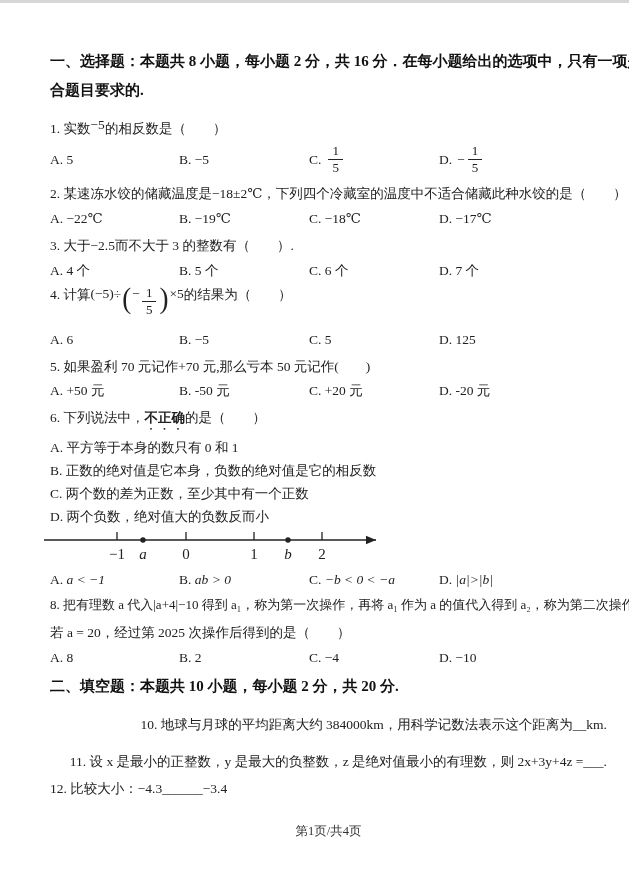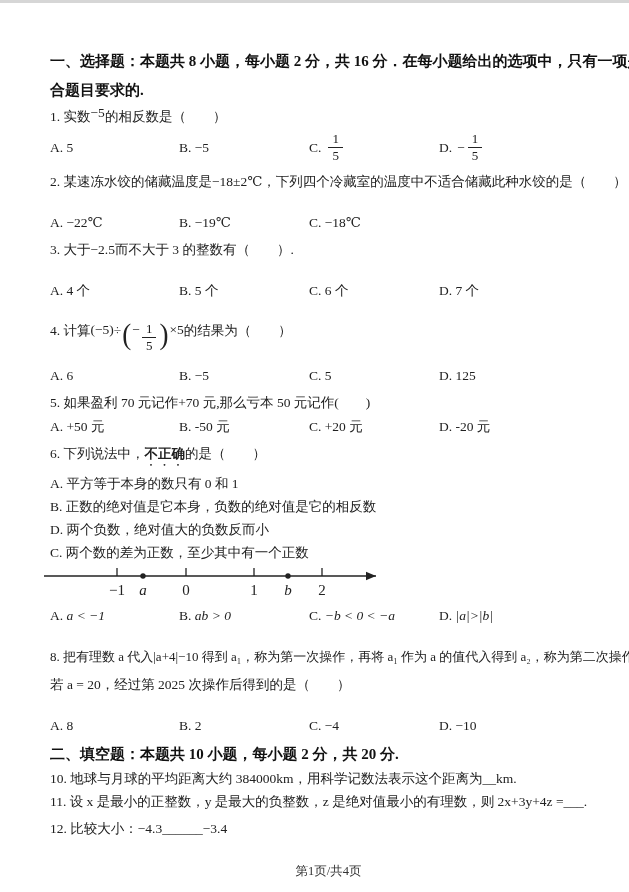--- a/index.html
+++ b/index.html
@@ -7,22 +7,22 @@
     width:629px;height:892px;background:#ffffff;overflow:hidden;
     font-family:"Liberation Serif","DejaVu Serif",serif;
     color:#212121;
   }
   .top-strip{height:3px;background:#d6d6d6;}
   .content{padding:44px 22px 0 50px;font-size:13.5px;}
   .sec-title{font-weight:700;font-size:15px;line-height:29px;white-space:nowrap;color:#111;}
   .stem{line-height:19px;white-space:nowrap;}
   .opts{display:grid;grid-template-columns:129px 130px 130px auto;align-items:center;line-height:19px;white-space:nowrap;}
   .optline{line-height:19px;white-space:nowrap;}
-  .mt2{margin-top:2px;}.mt4{margin-top:4px;}.mt5{margin-top:5px;}.mt6{margin-top:22px;}
-  .mt7{margin-top:4px;}.mt8{margin-top:8px;}.mt9{margin-top:9px;}.mt10{margin-top:2px;}
+  .mt2{margin-top:2px;}.mt4{margin-top:4px;}.mt5{margin-top:5px;}.mt6{margin-top:6px;}
+  .mt7{margin-top:18px;text-align:right;}.mt8{margin-top:8px;}.mt9{margin-top:9px;}.mt10{margin-top:14px;}
   .rsup{position:relative;top:-4px;}
   .udots{
     font-weight:700;
     text-emphasis:filled dot;-webkit-text-emphasis:filled dot;
     text-emphasis-position:under left;-webkit-text-emphasis-position:under;
   }
   .frac{display:inline-block;vertical-align:middle;text-align:center;line-height:1.05;margin:0 2px;font-size:13px;}
   .frac .fn{display:block;padding:0 4px 1px;border-bottom:1.2px solid #222;}
   .frac .fd{display:block;padding-top:1px;}
   .fracopt{display:inline-flex;align-items:center;gap:5px;}
@@ -62,20 +62,21 @@
           <span class="fd">5</span>
         </span>
     </span>
   </div>
 
   <div class="stem mt8">2. 某速冻水饺的储藏温度是−18±2℃，下列四个冷藏室的温度中不适合储藏此种水饺的是（　　）</div>
   <div class="opts mt6">
     <span>A.  −22℃</span>
     <span>B.  −19℃</span>
     <span>C.  −18℃</span>
+    <span>D.  −17℃</span>
   </div>
 
   <div class="stem mt8">3. 大于−2.5而不大于 3 的整数有（　　）.</div>
   <div class="opts mt6">
     <span>A. 4 个</span>
     <span>B. 5 个</span>
     <span>C. 6 个</span>
     <span>D. 7 个</span>
   </div>
 
@@ -103,22 +104,22 @@
   <div class="opts mt5">
     <span>A. +50 元</span>
     <span>B. -50 元</span>
     <span>C. +20 元</span>
     <span>D. -20 元</span>
   </div>
 
   <div class="stem mt8"><span>6. 下列说法中，</span><span class="udots">不正确</span><span>的是（　　）</span></div>
   <div class="optline mt5">A. 平方等于本身的数只有 0 和 1</div>
   <div class="optline mt4">B. 正数的绝对值是它本身，负数的绝对值是它的相反数</div>
+  <div class="optline mt4">C. 两个数的差为正数，至少其中有一个正数</div>
   <div class="optline mt4">D. 两个负数，绝对值大的负数反而小</div>
-  <div class="optline mt4">C. 两个数的差为正数，至少其中有一个正数</div>
 
   <div class="nl-wrap mt2">
     <svg width="346" height="38" viewBox="0 0 346 38">
       <line x1="2" y1="12" x2="334" y2="12" stroke="#222" stroke-width="1.4"></line>
       <polygon points="334,12 324,7.8 324,16.2" fill="#222"></polygon>
       <line x1="75" y1="4" x2="75" y2="12" stroke="#222" stroke-width="1.3"></line>
       <line x1="144" y1="4" x2="144" y2="12" stroke="#222" stroke-width="1.3"></line>
       <line x1="212" y1="4" x2="212" y2="12" stroke="#222" stroke-width="1.3"></line>
       <line x1="280" y1="4" x2="280" y2="12" stroke="#222" stroke-width="1.3"></line>
       <circle cx="101" cy="12" r="2.7" fill="#222"></circle>

